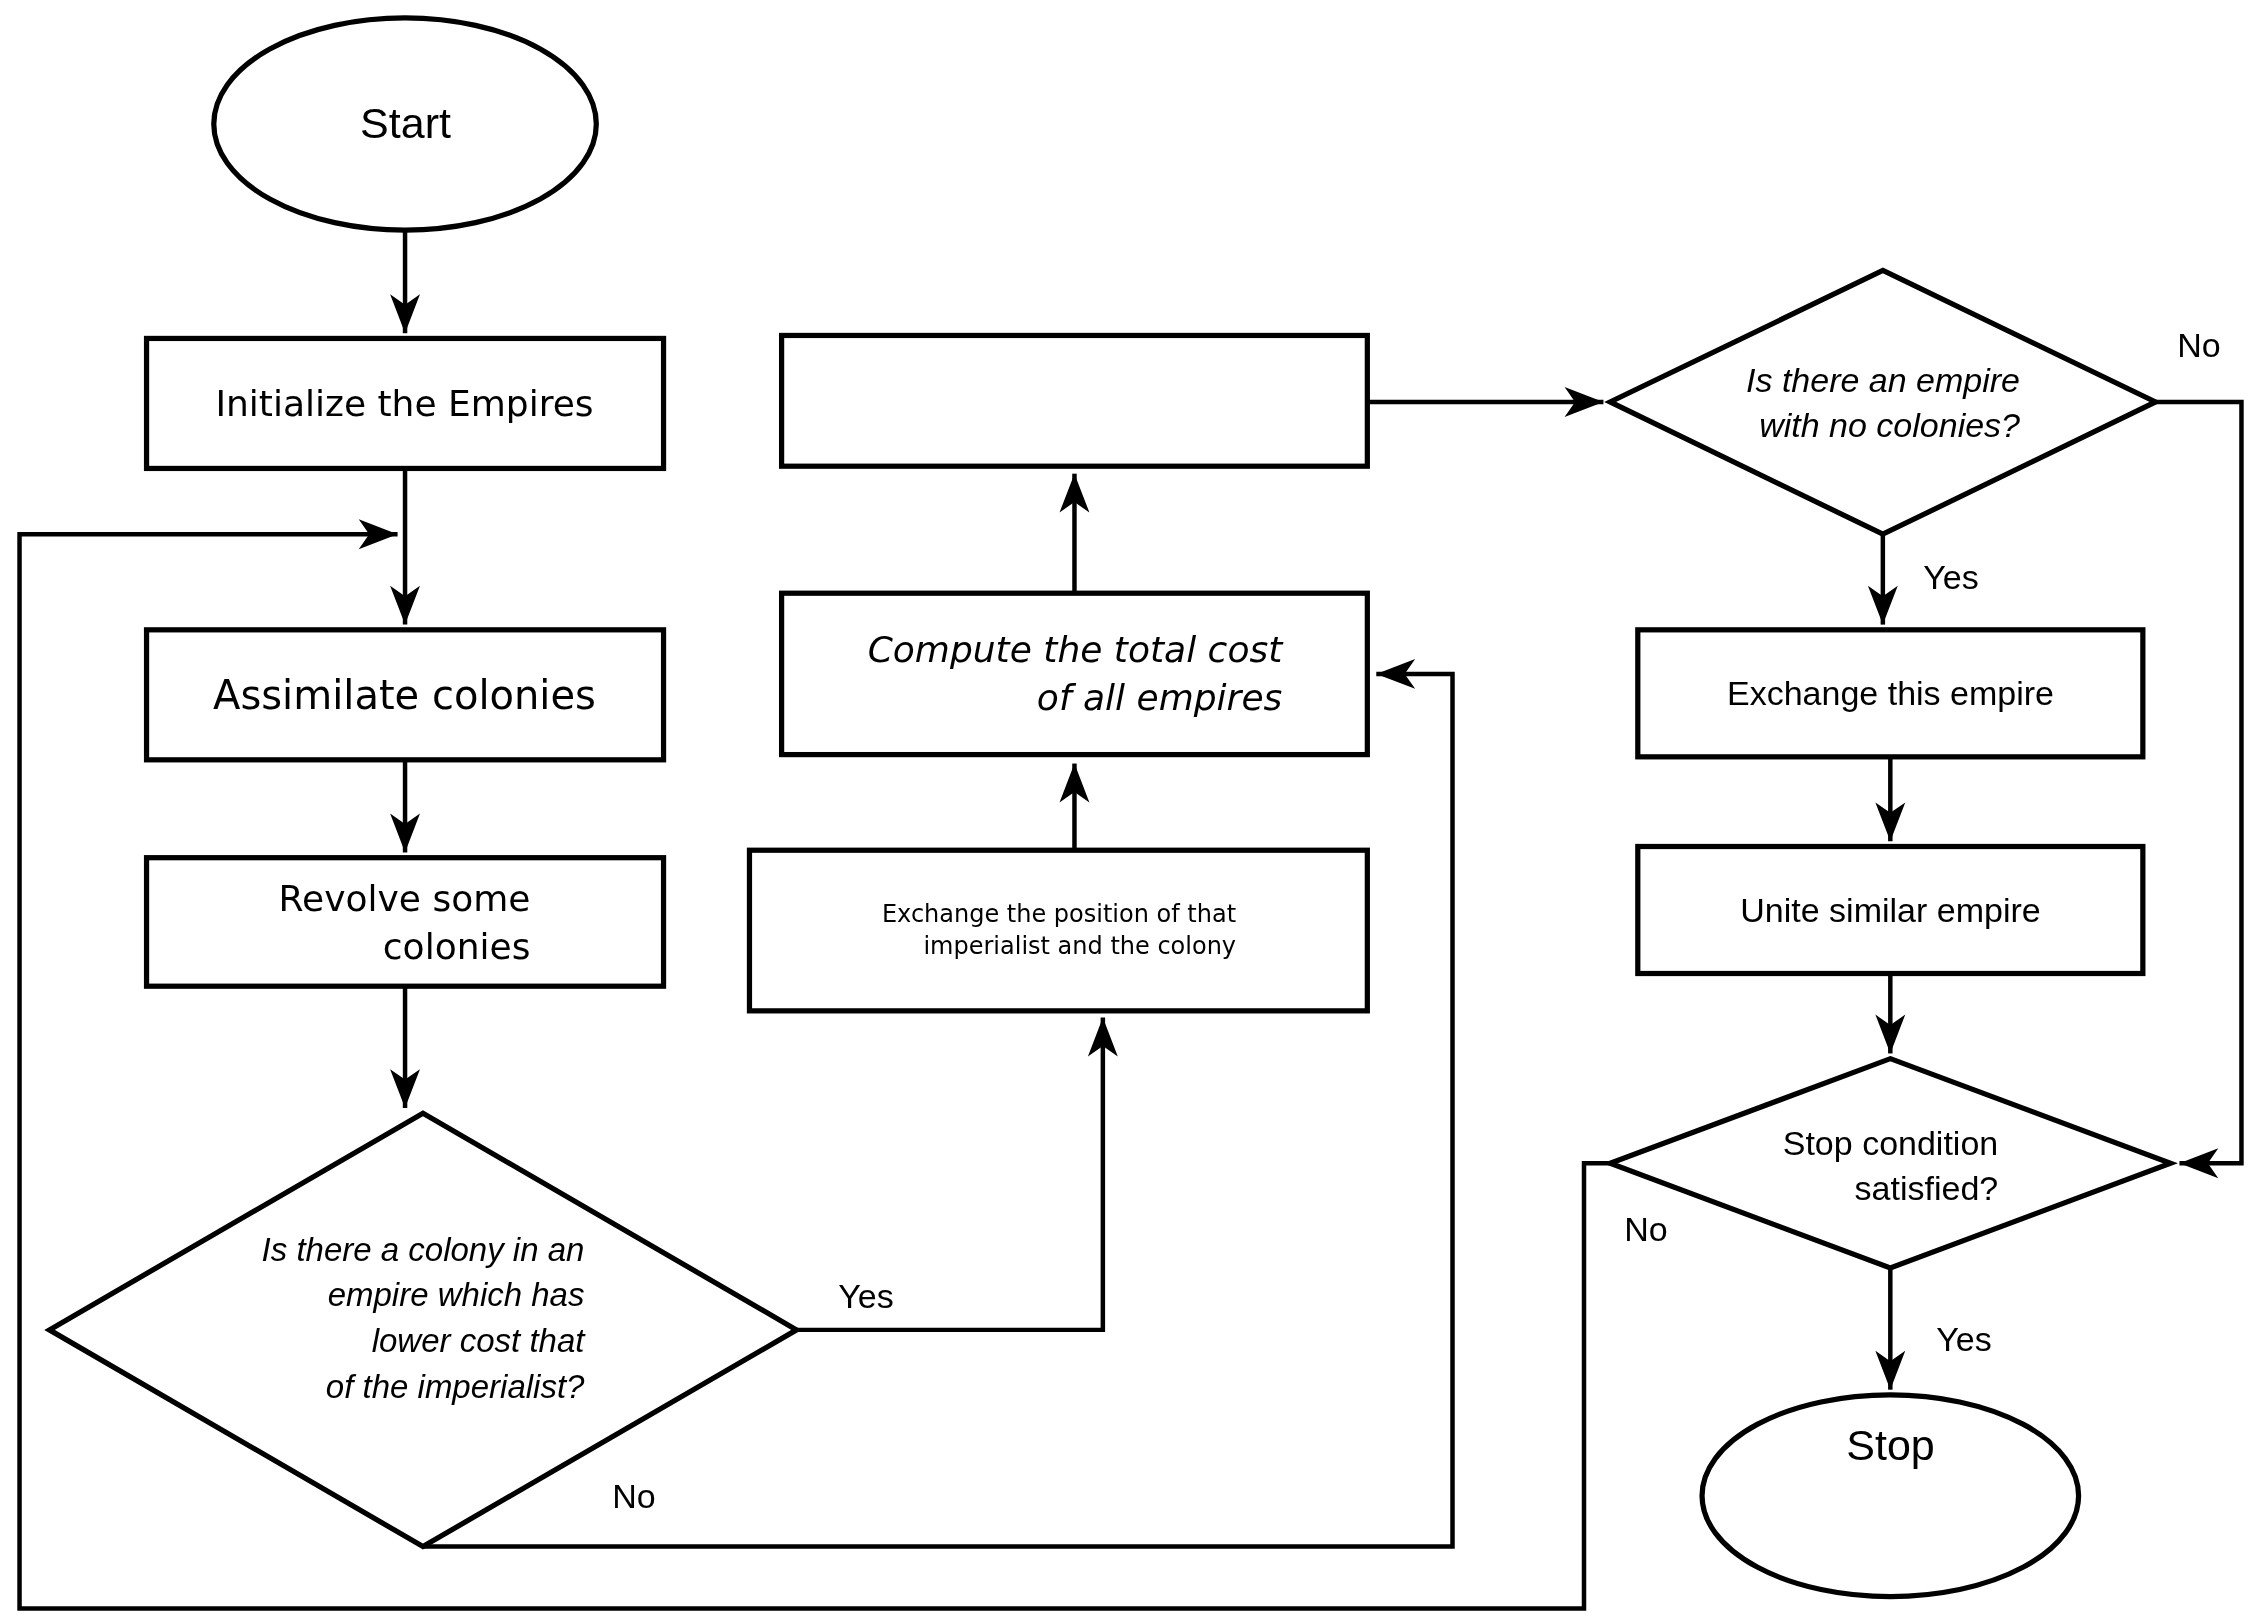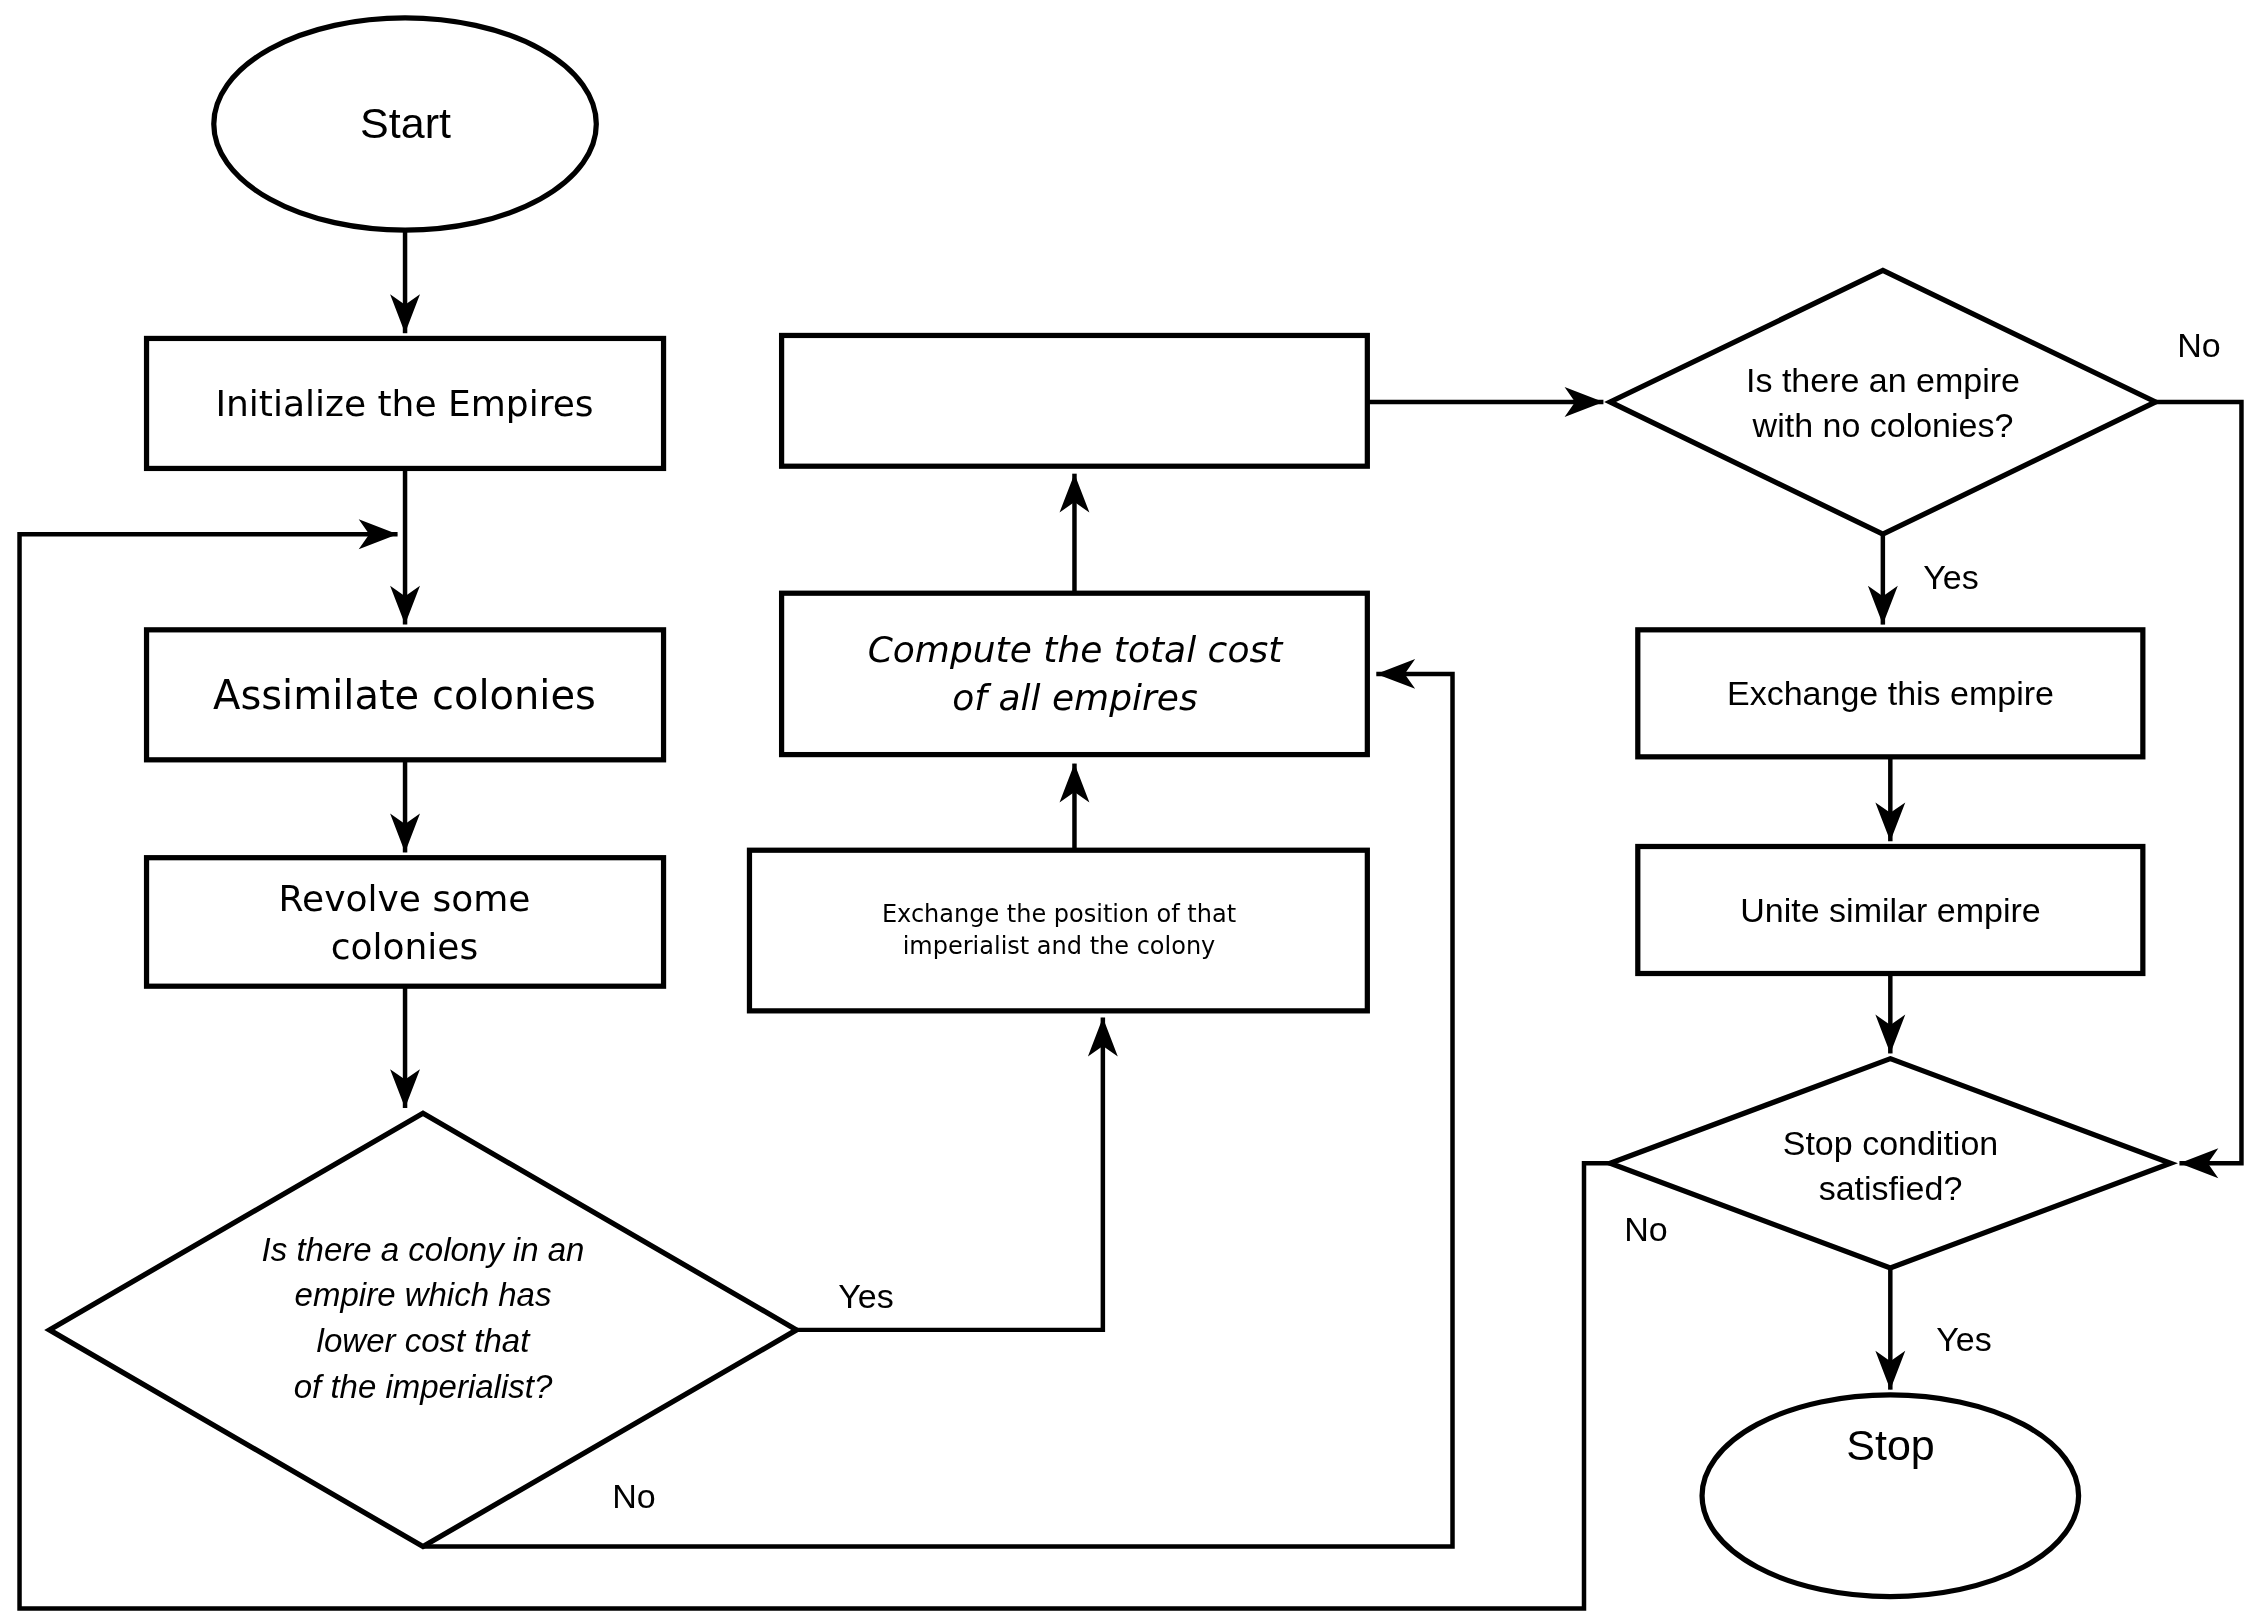--- a/index.html
+++ b/index.html
@@ -22,21 +22,21 @@
     left: 0;
     top: 0;
     width: 2261px;
     height: 1622px;
   }
   .lbl {
     position: absolute;
     display: flex;
     align-items: center;
     justify-content: center;
-    text-align: center;
+    text-align: right;
     white-space: pre-line;
     color: #000000;
     line-height: 1.32;
     pointer-events: none;
   }
   .f-wide  { font-family: "DejaVu Sans", sans-serif; }
   .f-narrow { font-family: "Liberation Sans", sans-serif; }
 </style>
 </head>
 <body>
@@ -91,21 +91,21 @@
   <div class="lbl f-wide" style="left:146px;  top:858px; width:517px; height:129px; font-size:36px;">Revolve some
 colonies</div>
   <div class="lbl f-narrow" style="left:124px;  top:1176px; width:598px; height:284px; font-size:33px; line-height:1.38;font-style:italic;">Is there a colony in an
 empire which has
 lower cost that
 of the imperialist?</div>
   <div class="lbl f-wide" style="left:750px; top:850px; width:618px; height:161px; font-size:24px;">Exchange the position of that
 imperialist and the colony</div>
   <div class="lbl f-wide" style="left:782px; top:593px;  width:586px; height:161px; font-size:36px;font-style:italic;">Compute the total cost
 of all empires</div>
-  <div class="lbl f-narrow" style="left:1614px; top:291px;  width:538px; height:224px; font-size:34px;">Is there an empire
+  <div class="lbl f-narrow" style="left:1614px; top:291px;  width:538px; height:224px; font-size:34px;font-style:italic;">Is there an empire
 with no colonies?</div>
   <div class="lbl f-narrow" style="left:1638px; top:630px;  width:505px; height:127px; font-size:34px;">Exchange this empire</div>
   <div class="lbl f-narrow" style="left:1638px; top:847px; width:505px; height:127px; font-size:34px;">Unite similar empire</div>
   <div class="lbl f-narrow" style="left:1614px; top:1076px; width:553px; height:179px; font-size:34px;">Stop condition
 satisfied?</div>
   <div class="lbl f-narrow" style="left:1702px; top:1344px; width:377px; height:202px; font-size:43px;">Stop</div>
 
   <div class="lbl f-narrow" style="left:821px; top:1272px; width:90px; height:48px; font-size:34px;">Yes</div>
   <div class="lbl f-narrow" style="left:589px;  top:1472px; width:90px; height:48px; font-size:34px;">No</div>
   <div class="lbl f-narrow" style="left:1906px; top:553px;  width:90px; height:48px; font-size:34px;">Yes</div>

